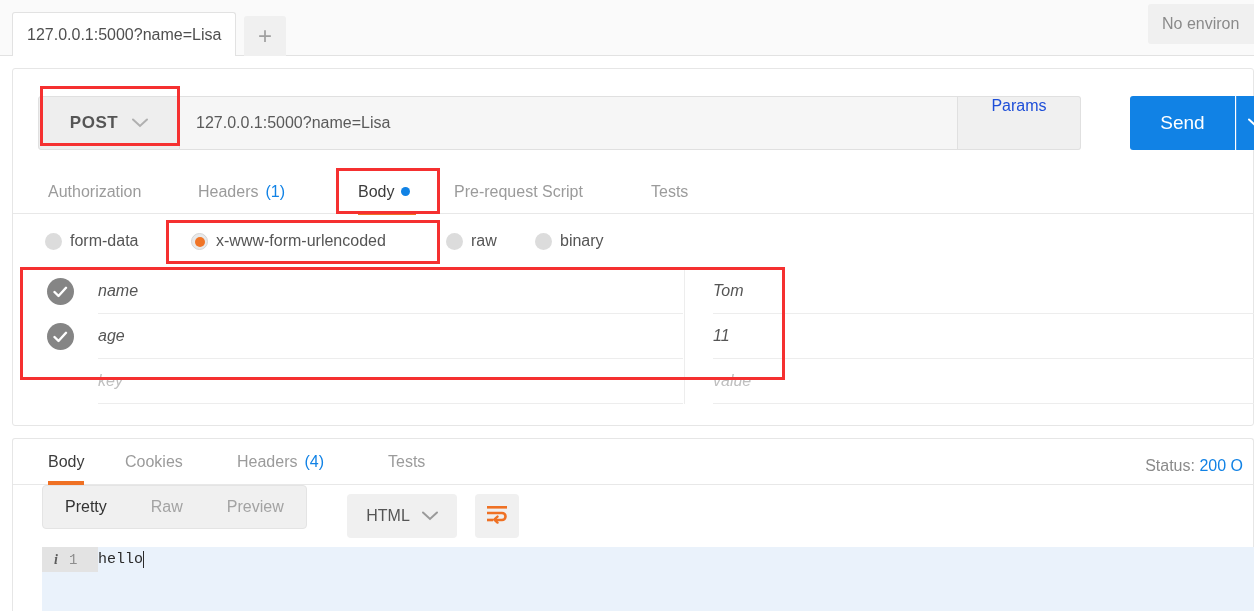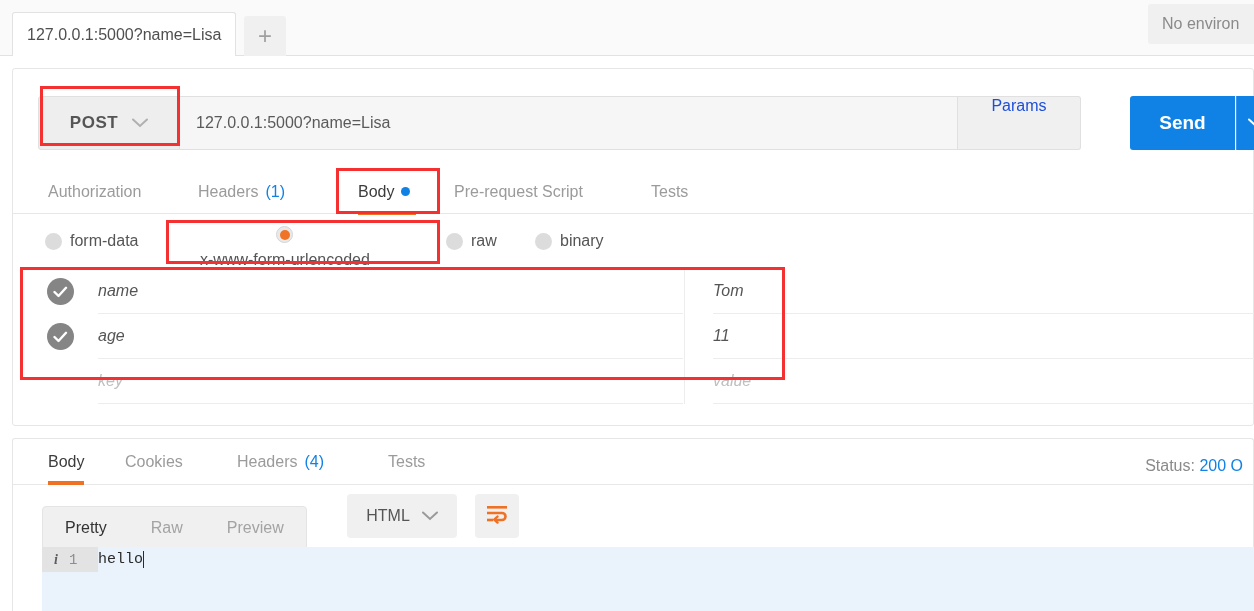--- a/index.html
+++ b/index.html
@@ -62,21 +62,21 @@
   .params-btn {
     width: 123px; height: 54px; background: #f0f0f0;
     border: 1px solid #e0e0e0; border-left: none; border-radius: 0 3px 3px 0;
     display: flex; align-items: flex-start; justify-content: center;
     font-size: 16px; color: #1d4ed8;
   }
   .send-btn {
     position: absolute; left: 1117px; top: 27px; width: 105px; height: 54px;
     background: #1182e5; border-radius: 3px 0 0 3px;
     display: flex; align-items: center; justify-content: center;
-    color: #fff; font-size: 19px; font-weight: bold;
+    color: #fff; font-size: 19px; font-weight: normal;
   }
   .send-caret {
     position: absolute; left: 1223px; top: 27px; width: 38px; height: 54px;
     background: #1182e5; border-radius: 0 3px 3px 0;
     display: flex; align-items: center; justify-content: center;
     border-left: 1px solid #3a94ea;
   }
 
   
   .req-tabs {
@@ -139,21 +139,21 @@
     background: #fff; border: 1px solid #e6e6e6; border-bottom: none; border-radius: 3px 3px 0 0;
   }
   .resp-tabs { position: absolute; left: 0; top: 0; width: 1242px; height: 46px; border-bottom: 1px solid #e8e8e8; }
   .resp-status {
     position: absolute; right: 12px; top: 12px; font-size: 16px; color: #8a8a8a; white-space: nowrap; margin-top: 6px;
   }
   .resp-status .code { color: #1182e5; }
 
   .resp-toolbar { position: absolute; left: 0; top: 46px; width: 1242px; height: 62px; }
   .seg-group {
-    position: absolute; left: 29px; top: 21px; height: 44px;
+    position: absolute; left: 29px; top: 0; height: 44px;
     background: #f0f0f0; border: 1px solid #e4e4e4; border-radius: 4px;
     display: flex; align-items: center;
   }
   .seg { padding: 0 22px; height: 42px; display: flex; align-items: center; font-size: 16px; color: #a3a3a3; }
   .seg.active { color: #333; }
   .fmt-select {
     position: absolute; left: 334px; top: 9px; width: 110px; height: 44px;
     background: #f0f0f0; border-radius: 4px;
     display: flex; align-items: center; justify-content: center; gap: 12px;
     font-size: 16px; color: #555;
@@ -252,21 +252,21 @@
       <div class="rtab" style="left:638px;">
         <span>Tests</span>
       </div>
     </div>
 
     <div class="bodytypes">
       <div class="radio-opt" style="left:32px;">
         <span class="radio"></span>
         <span>form-data</span>
       </div>
-      <div class="radio-opt" style="left:187px;flex-direction:column;">
+      <div class="radio-opt" style="left:178px;">
         <span class="radio checked"></span>
         <span>x-www-form-urlencoded</span>
       </div>
       <div class="radio-opt" style="left:433px;">
         <span class="radio"></span>
         <span>raw</span>
       </div>
       <div class="radio-opt" style="left:522px;">
         <span class="radio"></span>
         <span>binary</span>

